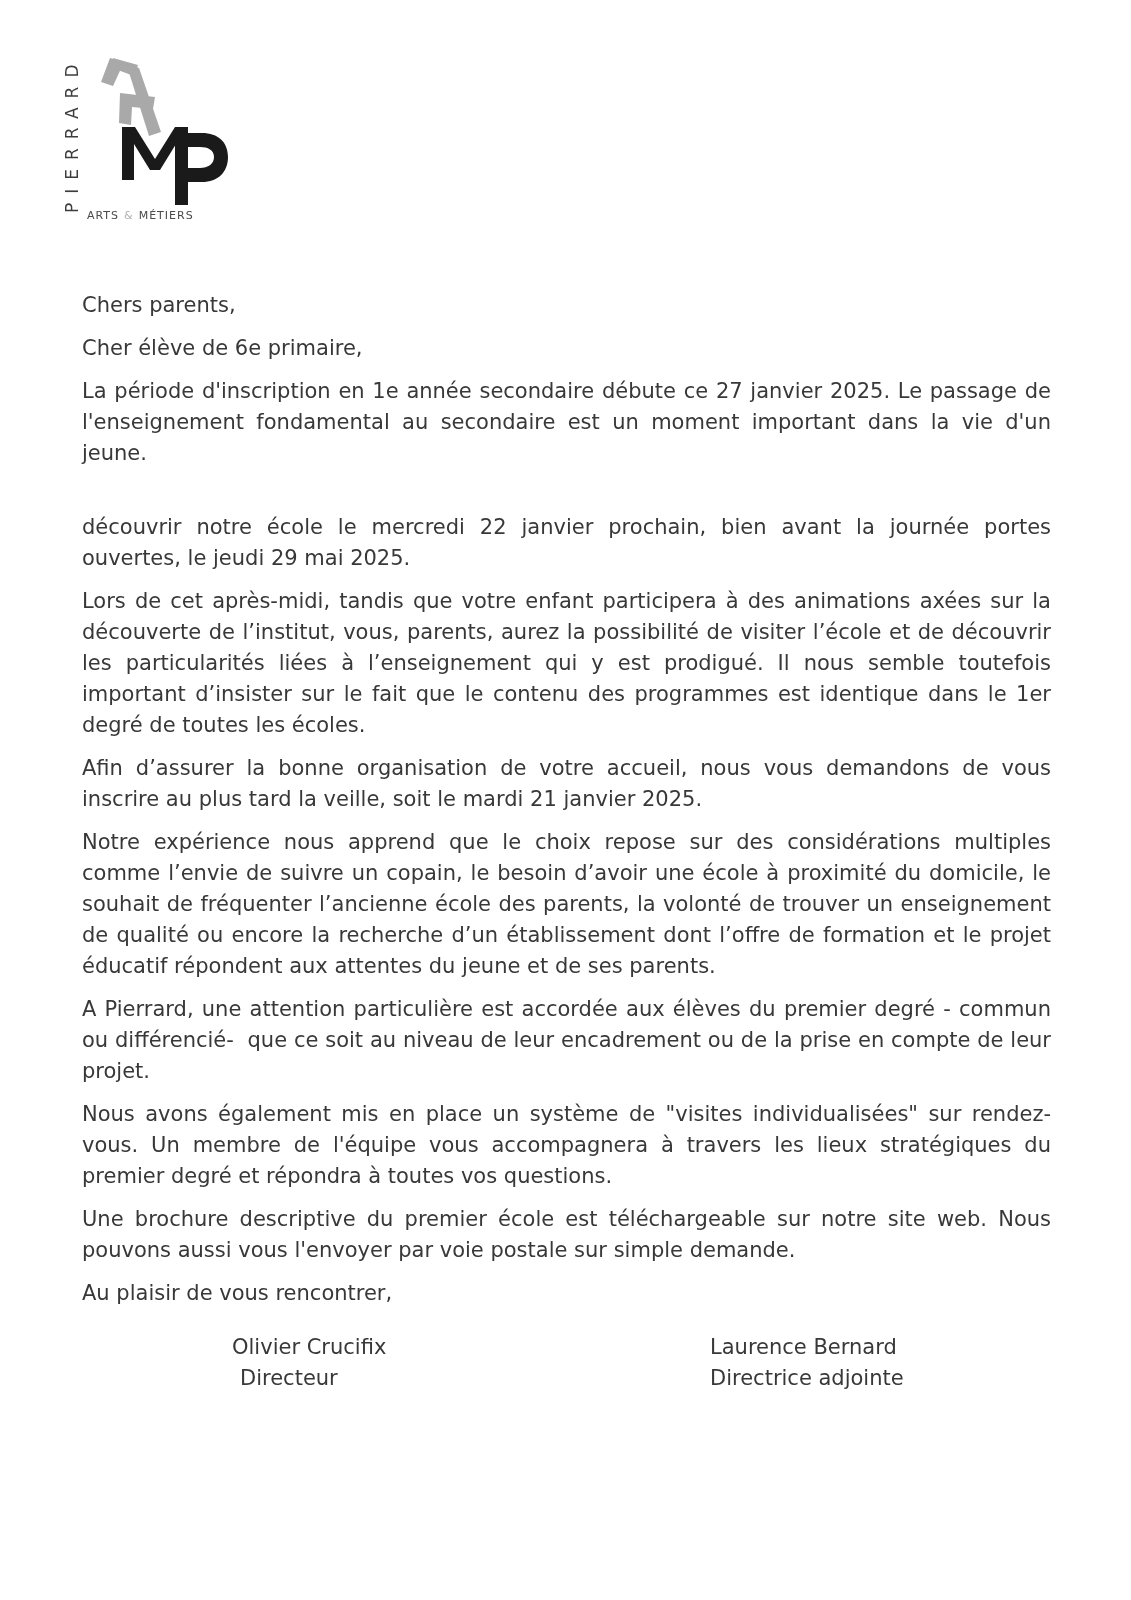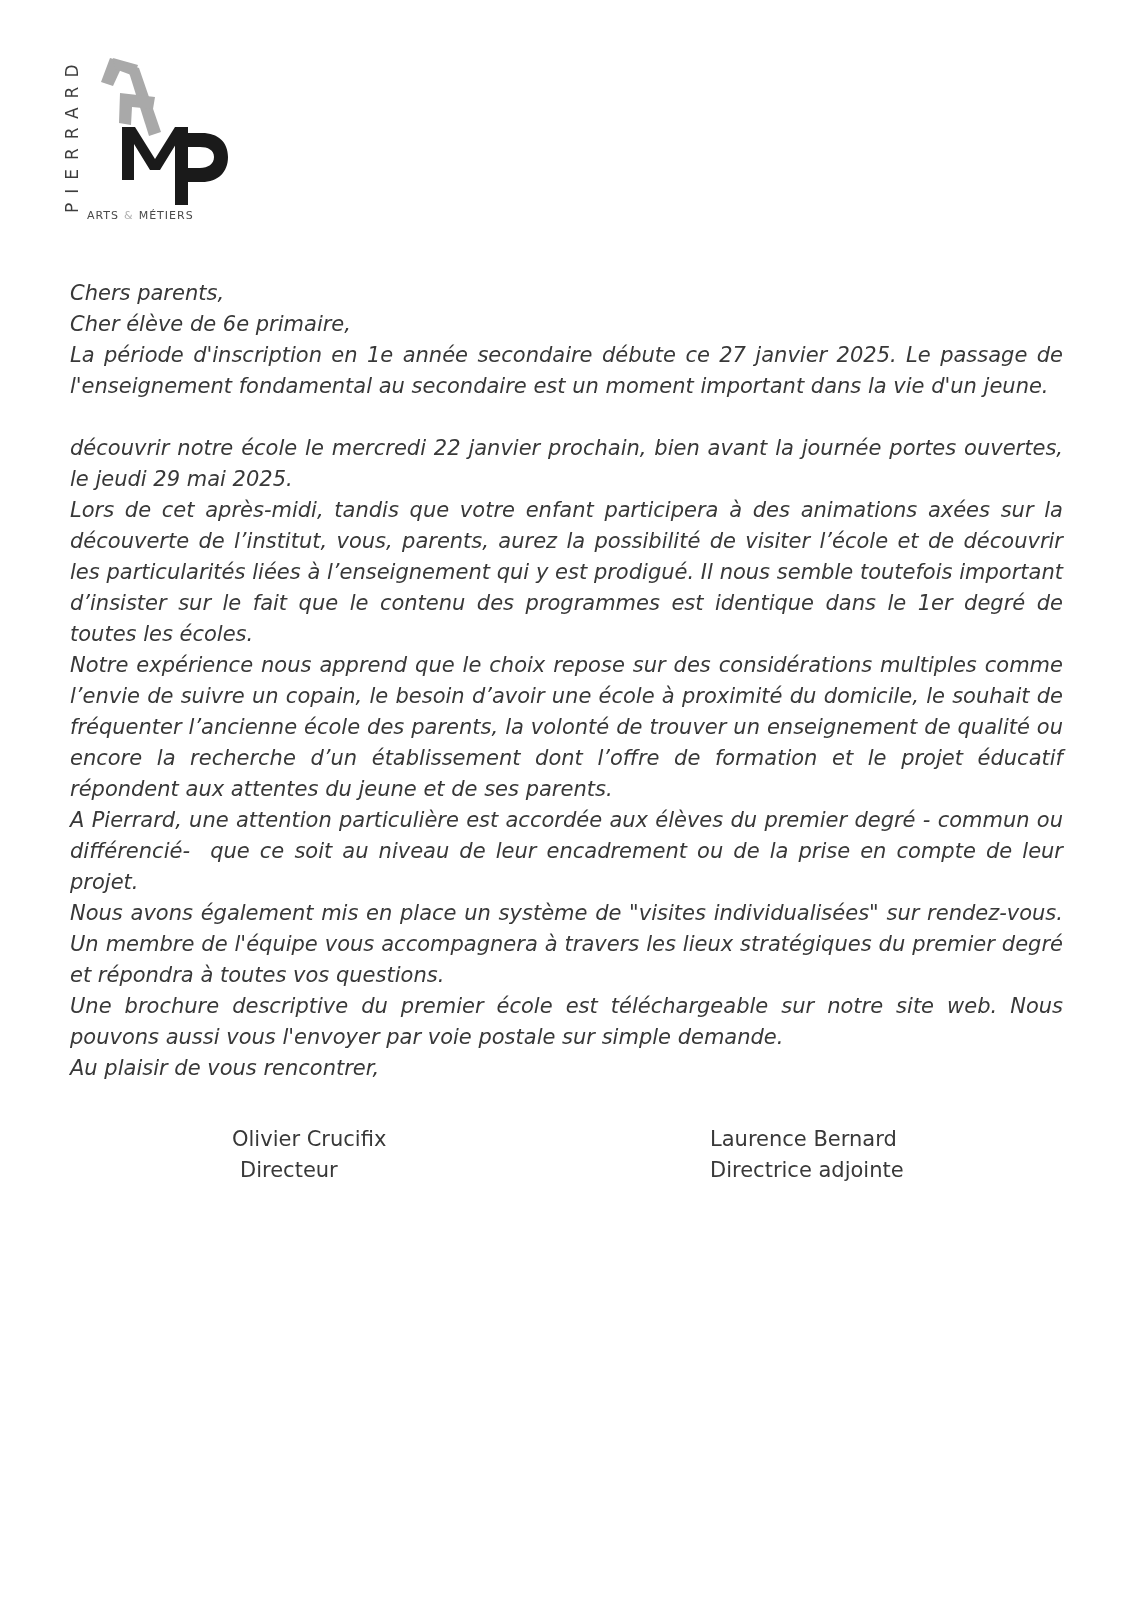--- a/index.html
+++ b/index.html
@@ -22,30 +22,30 @@
     font-size:11px; letter-spacing:1px; color:#4a4a4a; white-space:nowrap;
   }
   .logo-tagline .amp { color:#b0b0b0; padding:0 5px; }
 
   
   .content {
     position:absolute; left:70px; top:278px; width:993px;
     font-size:21px; line-height:31px; text-align:justify;
     text-justify:inter-word;
   }
-  .content p { margin:0; padding:0;font-style:italic; }
+  .content p { margin:12px; padding:0; }
   .mt52 { margin-top:52px; }
   .mt29 { margin-top:29px; }
   .mt31 { margin-top:31px; }
   .mt36 { margin-top:36px; }
   .mt38 { margin-top:38px; }
   .left  { text-align:left; }
 
   
-  .sigs { margin-top:40px; position:relative; height:64px; text-align:left; }
+  .sigs { margin-top:23px; position:relative; height:64px; text-align:left; }
   .sig-left  { position:absolute; left:162px; top:0; }
   .sig-right { position:absolute; left:640px; top:0; }
   .sig-left .sig-title { padding-left:8px; }
 </style>
 </head>
 <body>
 
 <div class="page">
 
   <div class="logo">
@@ -68,20 +68,21 @@
 
   <div class="content">
 
     <p class="left">Chers parents,</p>
     <p class="left">Cher élève de 6e primaire,</p>
 
     <p class="mt52">La période d'inscription en 1e année secondaire débute ce 27 janvier 2025. Le passage de l'enseignement fondamental au secondaire est un moment important dans la vie d'un jeune.</p>
 
     <p class="mt29"><br><span>découvrir notre école le mercredi 22 janvier prochain, bien avant la journée portes ouvertes, le jeudi 29 mai 2025.</span></p>
     <p>Lors de cet après-midi, tandis que votre enfant participera à des animations axées sur la découverte de l’institut, vous, parents, aurez la possibilité de visiter l’école et de découvrir les particularités liées à l’enseignement qui y est prodigué. Il nous semble toutefois important d’insister sur le fait que le contenu des programmes est identique dans le 1er degré de toutes les écoles.</p>
+    <p>Afin d’assurer la bonne organisation de votre accueil, nous vous demandons de vous inscrire au plus tard la veille, soit le mardi 21 janvier 2025.</p>
 
     <p class="mt31">Notre expérience nous apprend que le choix repose sur des considérations multiples comme l’envie de suivre un copain, le besoin d’avoir une école à proximité du domicile, le souhait de fréquenter l’ancienne école des parents, la volonté de trouver un enseignement de qualité ou encore la recherche d’un établissement dont l’offre de formation et le projet éducatif répondent aux attentes du jeune et de ses parents.</p>
     <p>A Pierrard, une attention particulière est accordée aux élèves du premier degré - commun ou différencié-&nbsp; que ce soit au niveau de leur encadrement ou de la prise en compte de leur projet.</p>
 
     <p class="mt36">Nous avons également mis en place un système de "visites individualisées" sur rendez-vous. Un membre de l'équipe vous accompagnera à travers les lieux stratégiques du premier degré et répondra à toutes vos questions.</p>
 
     <p class="mt36">Une brochure descriptive du premier école est téléchargeable sur notre site web. Nous pouvons aussi vous l'envoyer par voie postale sur simple demande.</p>
 
     <p class="mt38 left">Au plaisir de vous rencontrer,</p>
 

